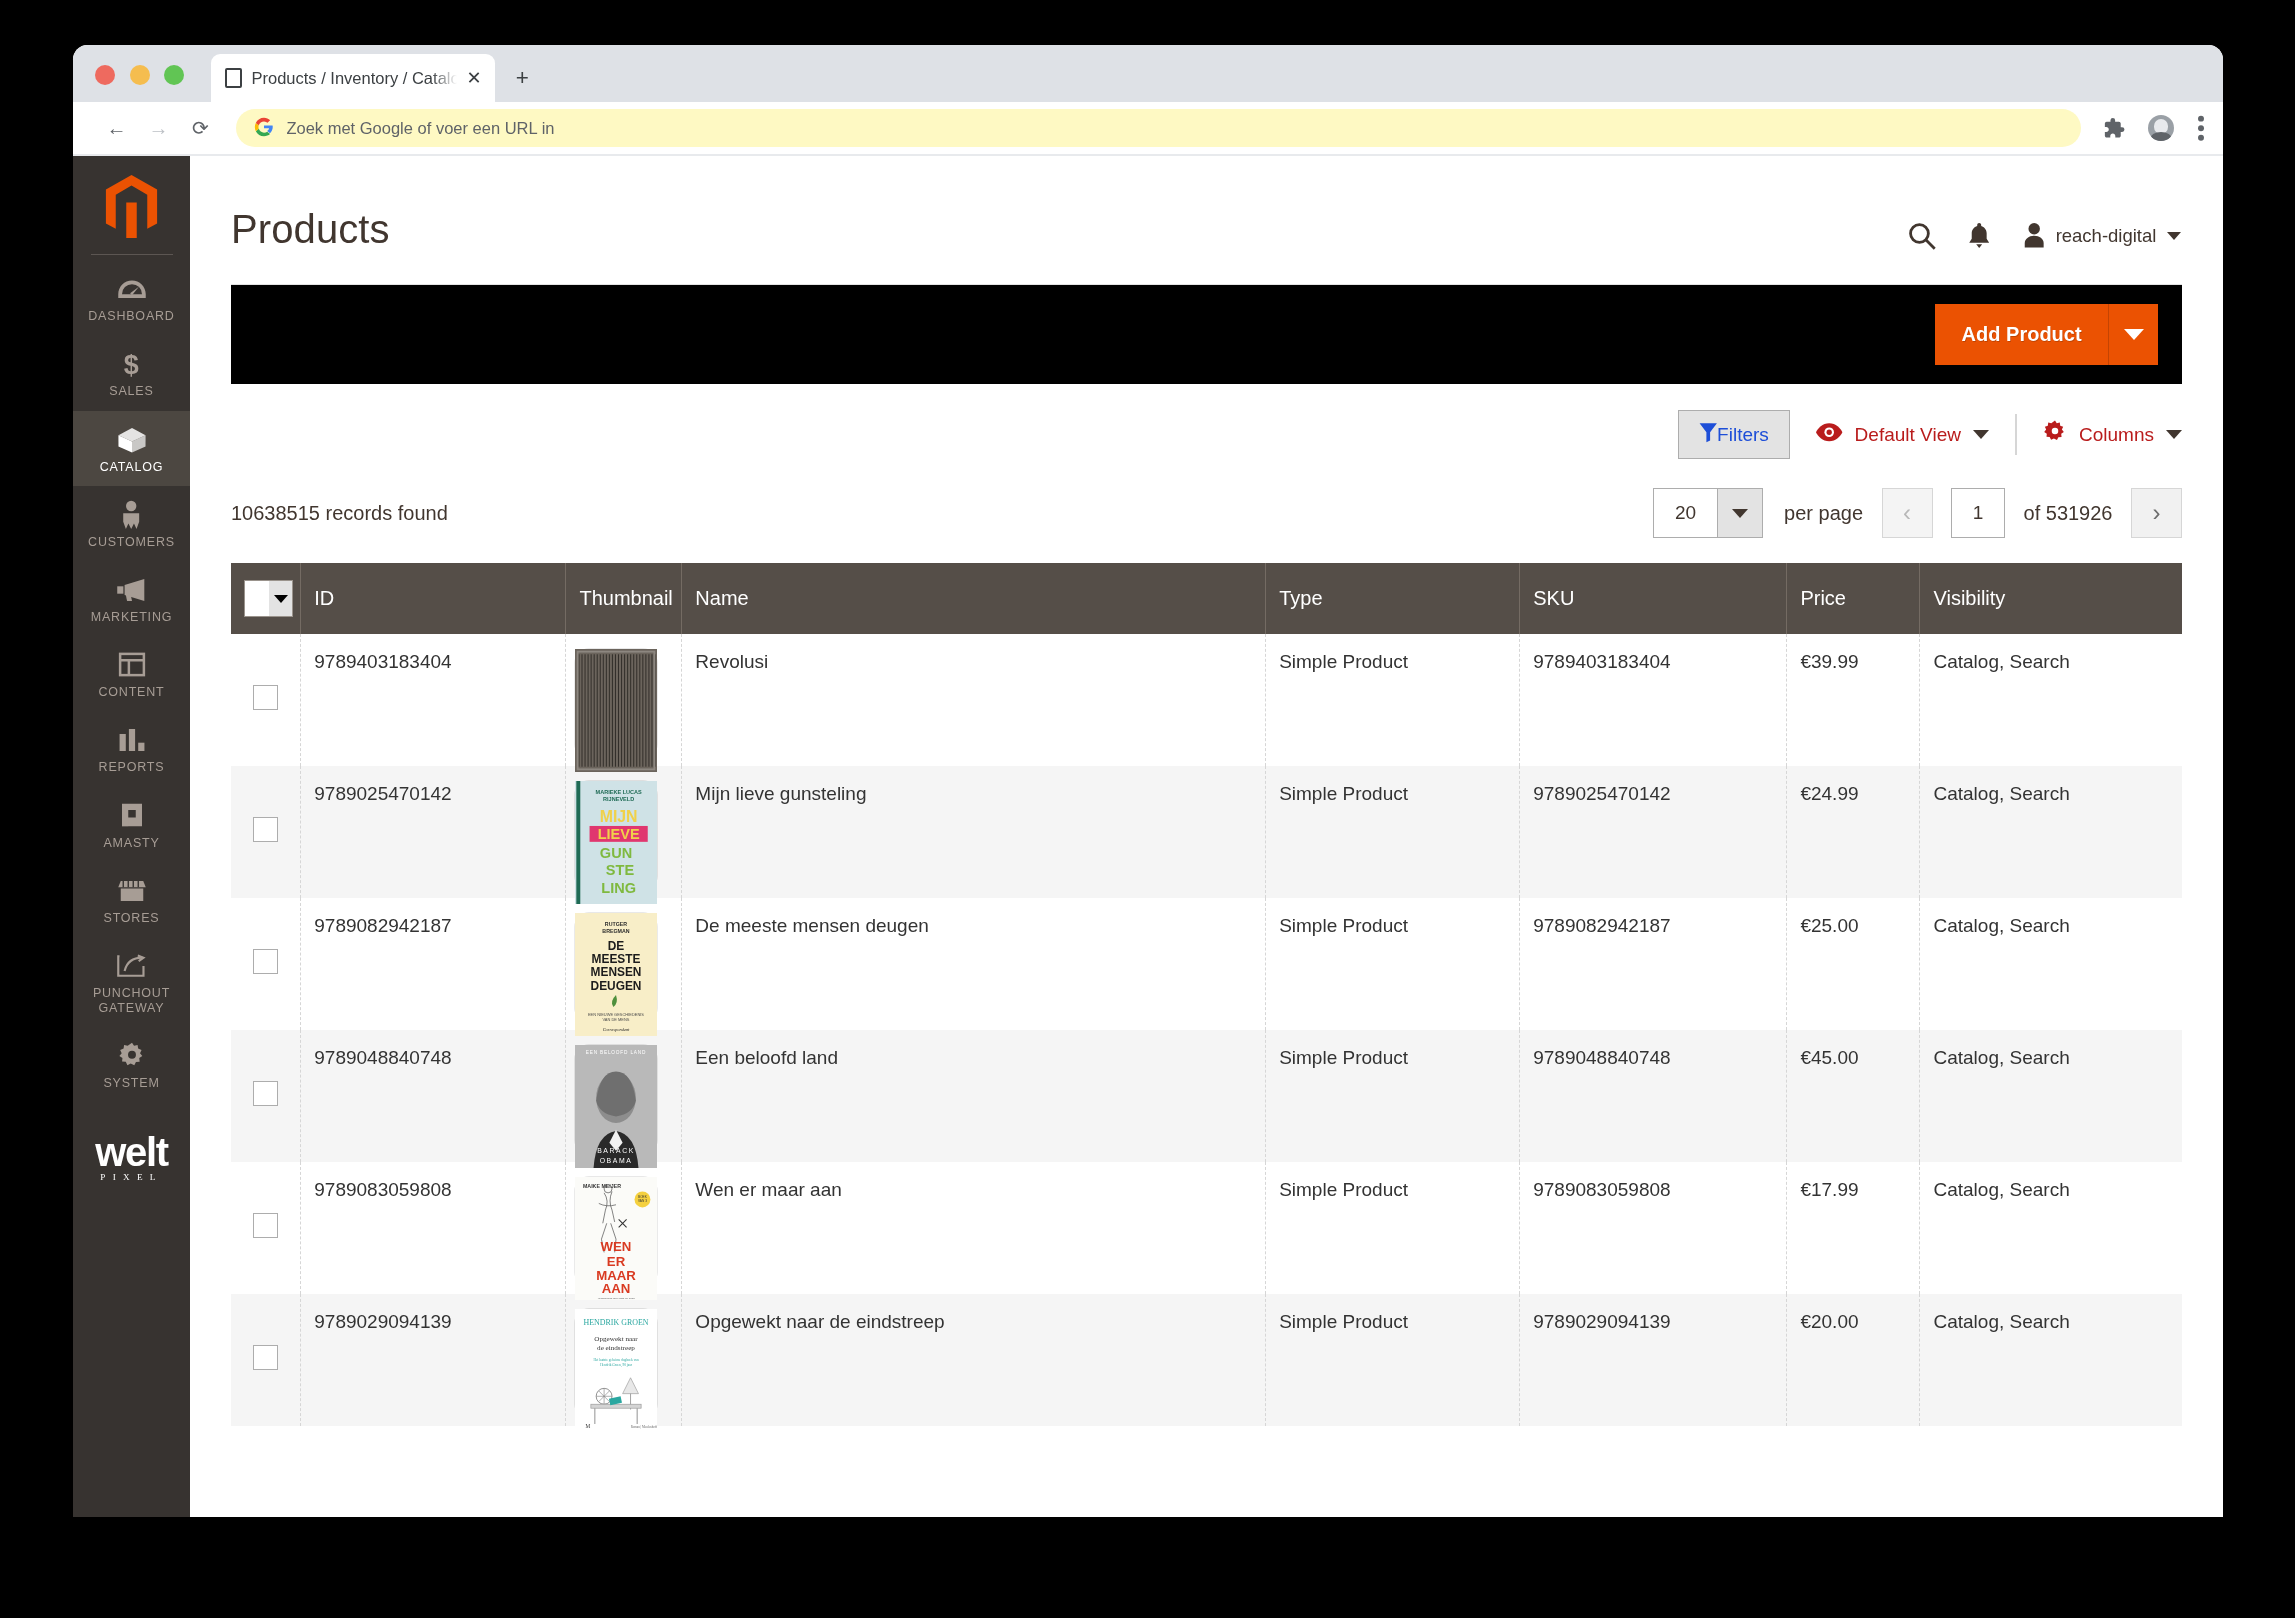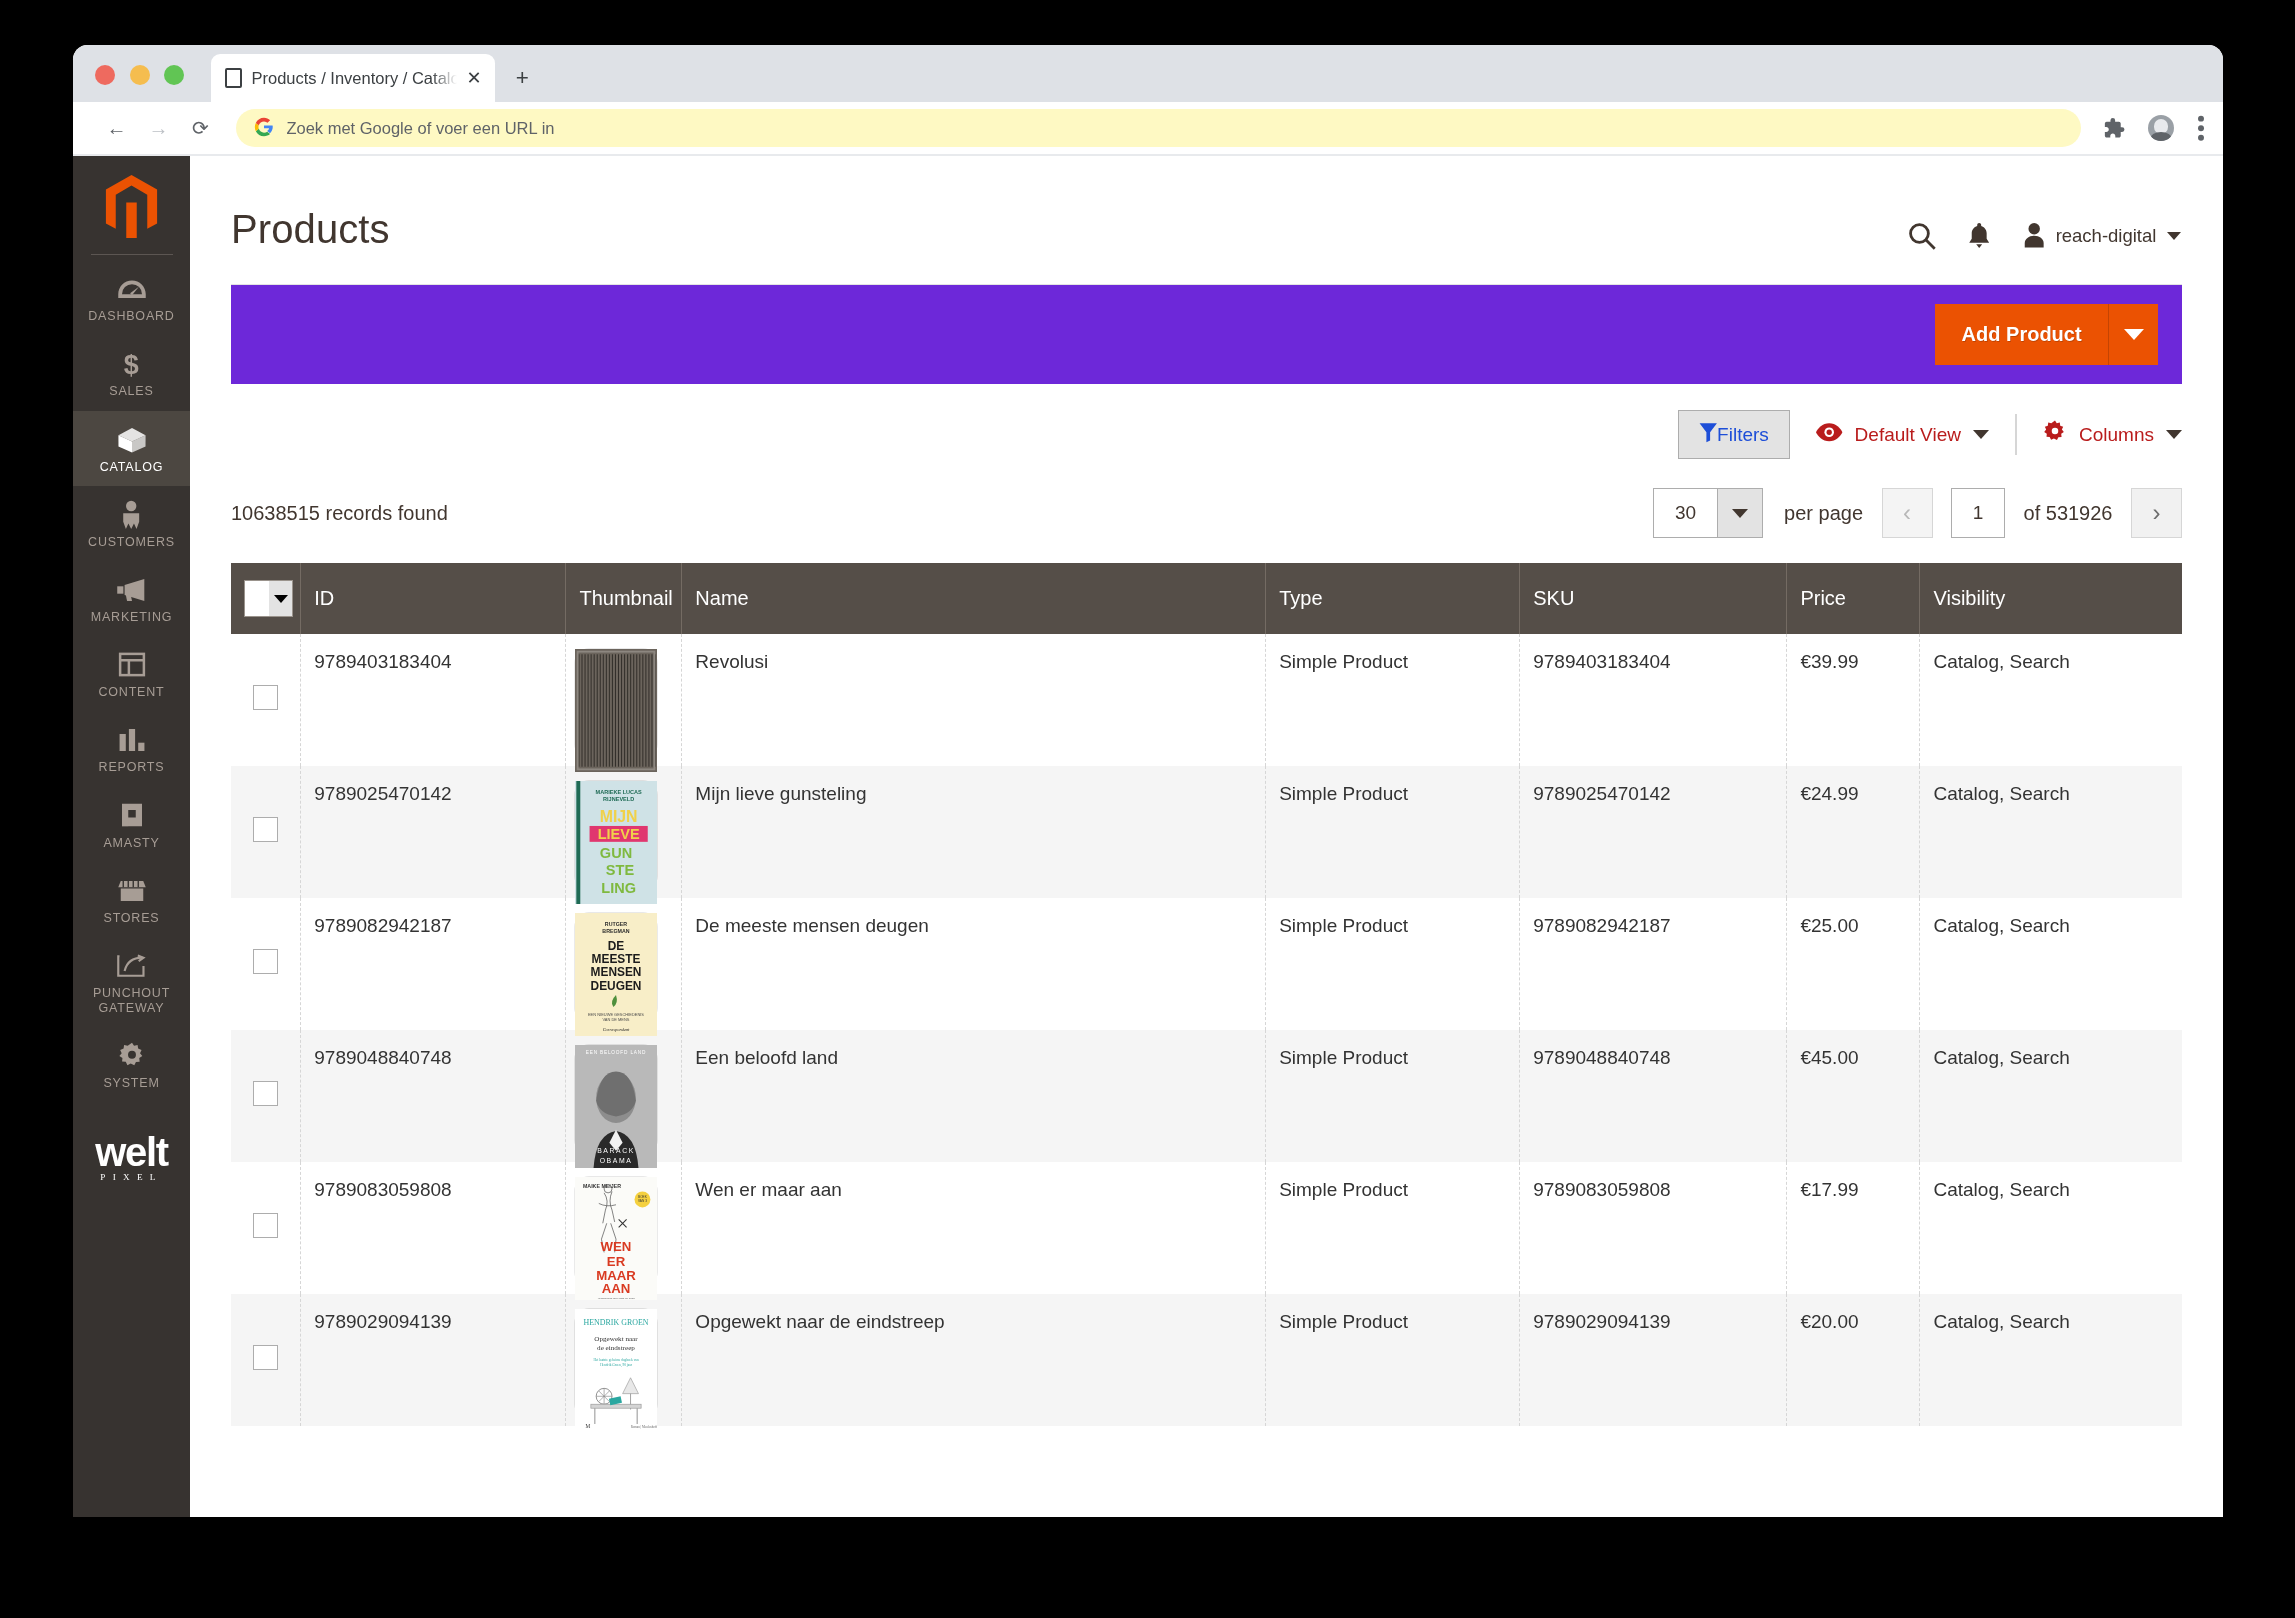--- a/index.html
+++ b/index.html
@@ -143,21 +143,21 @@
   #header-actions { display: flex; align-items: center; gap: 32px; padding-top: 14.5px; }
   .hdr-icon { color: #41362f; cursor: pointer; display: flex; align-items: center; }
   #user-menu { display: flex; align-items: center; gap: 10.6px; cursor: pointer; }
   #user-name { font-size: 18.5px; color: #41362f; }
   .caret-down { width: 0; height: 0; border-left: 7.3px solid transparent; border-right: 7.3px solid transparent; border-top: 8.6px solid #41362f; }
 
   
   #action-bar {
     margin: 32px 41px 0 41px;
     height: 100px;
-    background: #6d28d9;
+    background: #000000;
     border-top: 1.3px solid #e3e3e3;
     display: flex;
     align-items: center;
     justify-content: flex-end;
     padding-right: 24px;
   }
   #add-product-group { display: flex; align-items: stretch; height: 61px; }
   #add-product-button {
     background: #eb5202;
     color: #fff;
@@ -562,21 +562,21 @@
           <span>Columns</span>
           <span class="caret-dark-sm"></span>
         </div>
       </div>
 
 
       <div id="records-row">
         <div id="records-found">10638515 records found</div>
         <div id="pagination">
           <div id="per-page-select">
-            <div id="per-page-value">30</div>
+            <div id="per-page-value">20</div>
             <div id="per-page-toggle">
               <span class="caret-dark-sm"></span>
             </div>
           </div>
           <div id="per-page-label">per page</div>
           <div class="page-arrow prev">‹</div>
           <input id="page-number-input" type="text" value="1" style="">
           <div id="page-total">of 531926</div>
           <div class="page-arrow next">›</div>
         </div>

